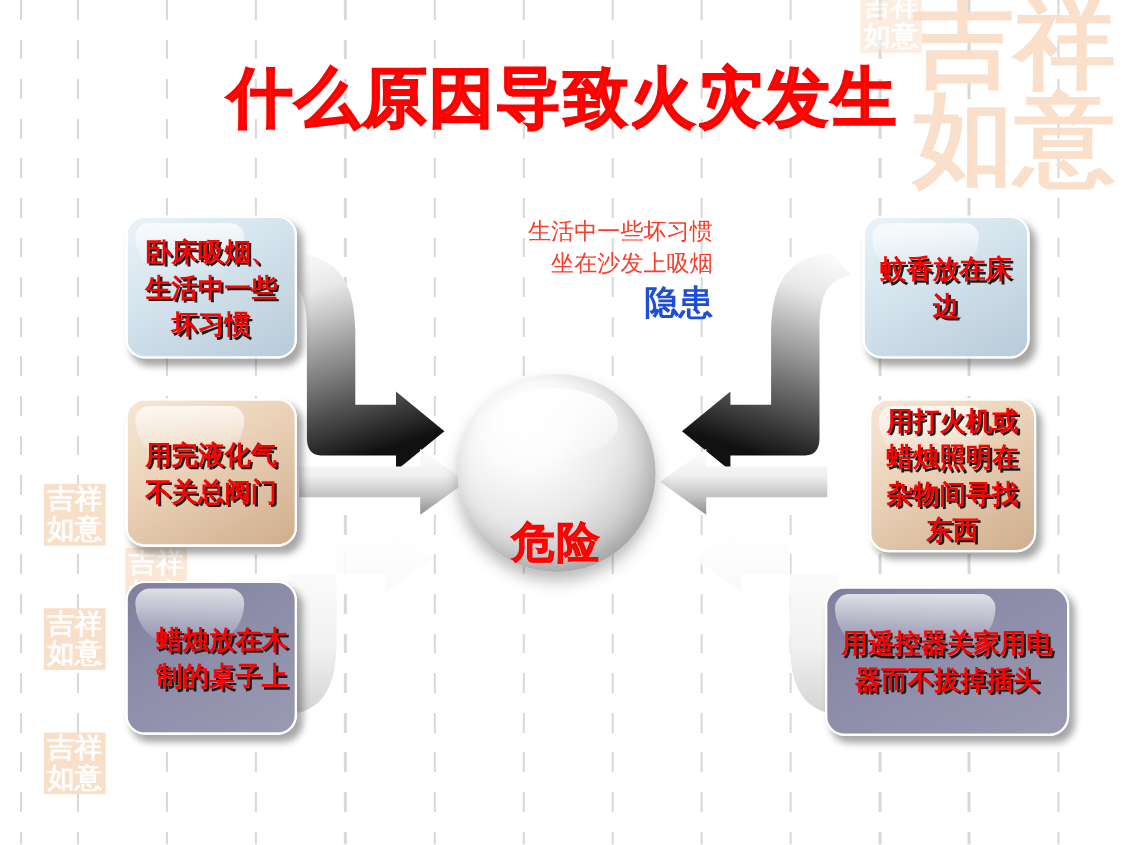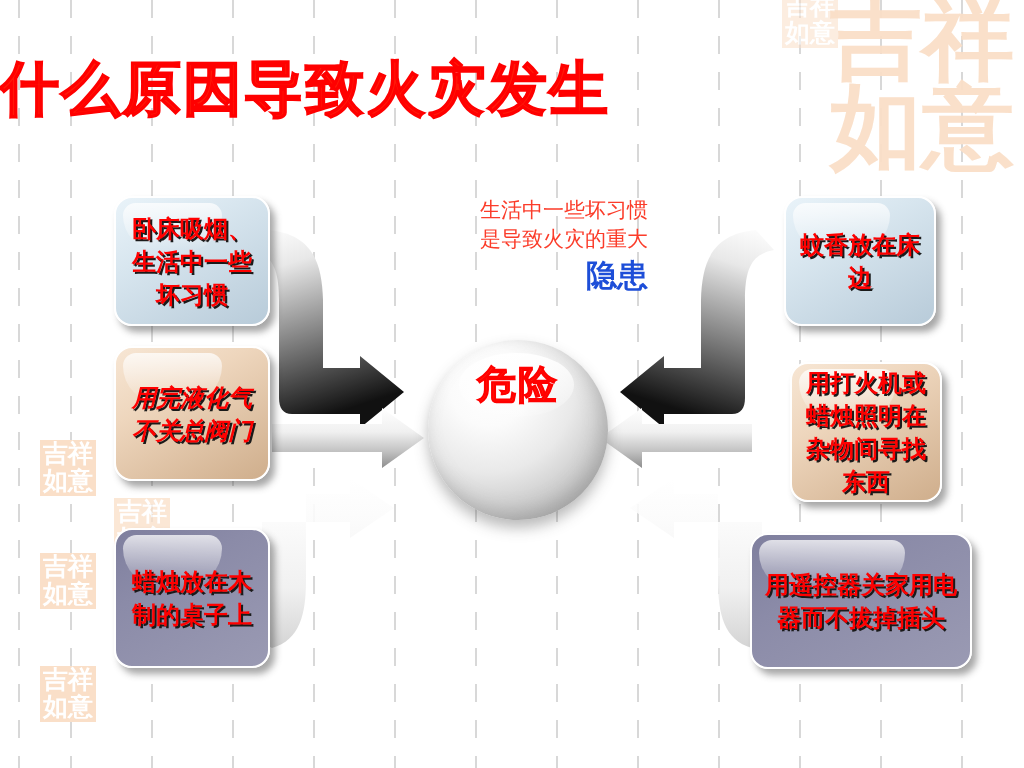--- a/index.html
+++ b/index.html
@@ -76,20 +76,21 @@
     pointer-events: none;
     user-select: none;
   }
 
   
   .title {
     position: absolute;
     left: 0;
     top: 50px;
     width: 1024px;
+    text-align: center;
     font-family: "DejaVu Serif", "Liberation Serif", serif;
     font-size: 59px;
     font-weight: 700;
     color: #ff0000;
     letter-spacing: 2px;
     -webkit-text-stroke: 1.6px #ff0000;
     text-shadow:
       1px 0 0 #ffffff,
       -1px 0 0 rgba(255,255,255,0.55);
     white-space: nowrap;
@@ -157,30 +158,30 @@
     text-shadow: 2px 2px 0px #1a1a1a;
     padding: 0 6px;
   }
   .box.theme-blue  { background: linear-gradient(150deg, #e9f3f9 0%, #d8e6ef 35%, #b8cbd9 100%); }
   .box.theme-tan   { background: linear-gradient(150deg, #f7e6d4 0%, #eed6bd 35%, #cfae8c 100%); justify-content: flex-end; }
   .box.theme-slate { background: linear-gradient(150deg, #7f7f9e 0%, #8b8ba8 35%, #9a9ab3 100%); }
 
   
   .sphere {
     position: absolute;
-    left: 428px;
+    left: 416px;
     top: 340px;
     width: 180px;
     height: 180px;
     border-radius: 50%;
     background:
       radial-gradient(circle at 34% 26%, #ffffff 0%, #fbfbfb 22%, #e9e9e9 48%, #c9c9c9 72%, #a9a9a9 90%, #8f8f8f 100%);
     box-shadow: 0 8px 14px rgba(60,60,60,0.35), inset -6px -8px 18px rgba(120,120,120,0.35);
     display: flex;
-    align-items: flex-start;
+    align-items: flex-end;
     justify-content: center;
   }
   .sphere::before {
     content: "";
     position: absolute;
     left: 17%;
     top: 7%;
     width: 64%;
     height: 36%;
     border-radius: 50% 50% 50% 50%;
@@ -218,21 +219,21 @@
   <div class="seal-small" style="left:40px; top:666px;">吉祥如意</div>
   <div class="seal-small" style="left:114px; top:498px; opacity:0.75;">吉祥如意</div>
   <div class="seal-small" style="left:782px; top:-8px; opacity:0.55;">吉祥如意</div>
 
   <div class="title">
     <span class="inner">什么原因导致火灾发生</span>
   </div>
 
   <div class="center-caption">
     <span>生活中一些坏习惯</span><br>
-    <span>是导致火灾的重大</span>
+    <span>坐在沙发上吸烟</span>
     <span class="strong">隐患</span>
   </div>
 
   <svg class="arrow-svg" width="1024" height="768" viewBox="0 0 1024 768" style="left:0; top:0;">
     <defs>
       <linearGradient id="gDarkL" x1="0" y1="0" x2="0.25" y2="1">
         <stop offset="0%" stop-color="#ffffff"></stop>
         <stop offset="22%" stop-color="#e8e8e8"></stop>
         <stop offset="55%" stop-color="#8d8d8d"></stop>
         <stop offset="100%" stop-color="#111111"></stop>
@@ -366,24 +367,24 @@
              L 674,522
              L 762,522
              L 762,578
              C 762,606 770,622 788,628
              Z" fill="url(#gPaleR)" opacity="0.9"></path>
   </svg>
 
   <div class="box theme-blue" style="left:114px; top:196px;  width:156px; height:130px;">
     <span class="label">卧床吸烟、生活中一些坏习惯</span>
   </div>
-  <div class="box theme-tan" style="left:114px; top:346px;  width:156px; height:135px;font-style:italic;">
+  <div class="box theme-tan" style="left:114px; top:362px;  width:156px; height:135px;">
     <span class="label">用完液化气不关总阀门</span>
   </div>
-  <div class="box theme-slate" style="left:114px; top:528px;  width:156px; height:140px;">
+  <div class="box theme-slate" style="left:114px; top:528px;  width:156px; height:140px;text-align:right;">
     <span class="label">蜡烛放在木制的桌子上</span>
   </div>
 
   <div class="box theme-blue" style="left:784px; top:196px;  width:152px; height:130px;">
     <span class="label">蚊香放在床边</span>
   </div>
   <div class="box theme-tan" style="left:790px; top:362px;  width:152px; height:140px;">
     <span class="label">用打火机或蜡烛照明在杂物间寻找东西</span>
   </div>
   <div class="box theme-slate" style="left:750px; top:533px;  width:222px; height:136px;justify-content:center;">

